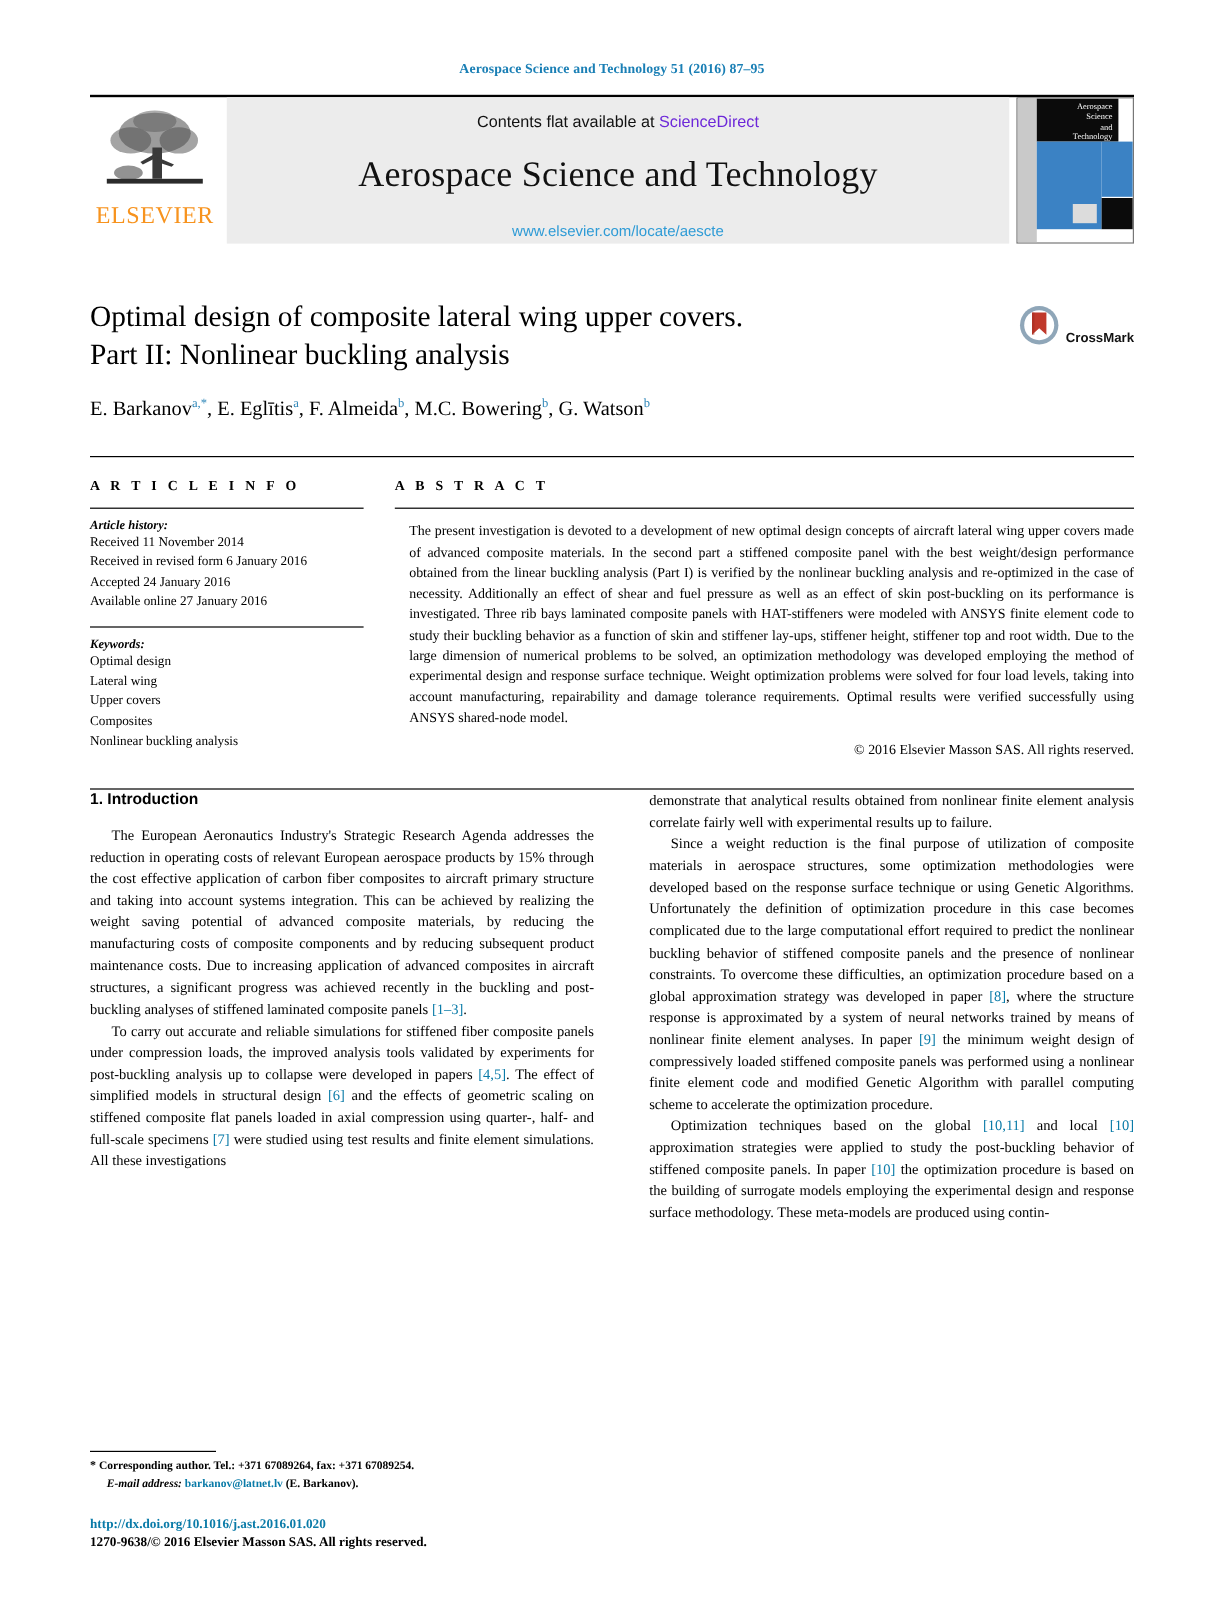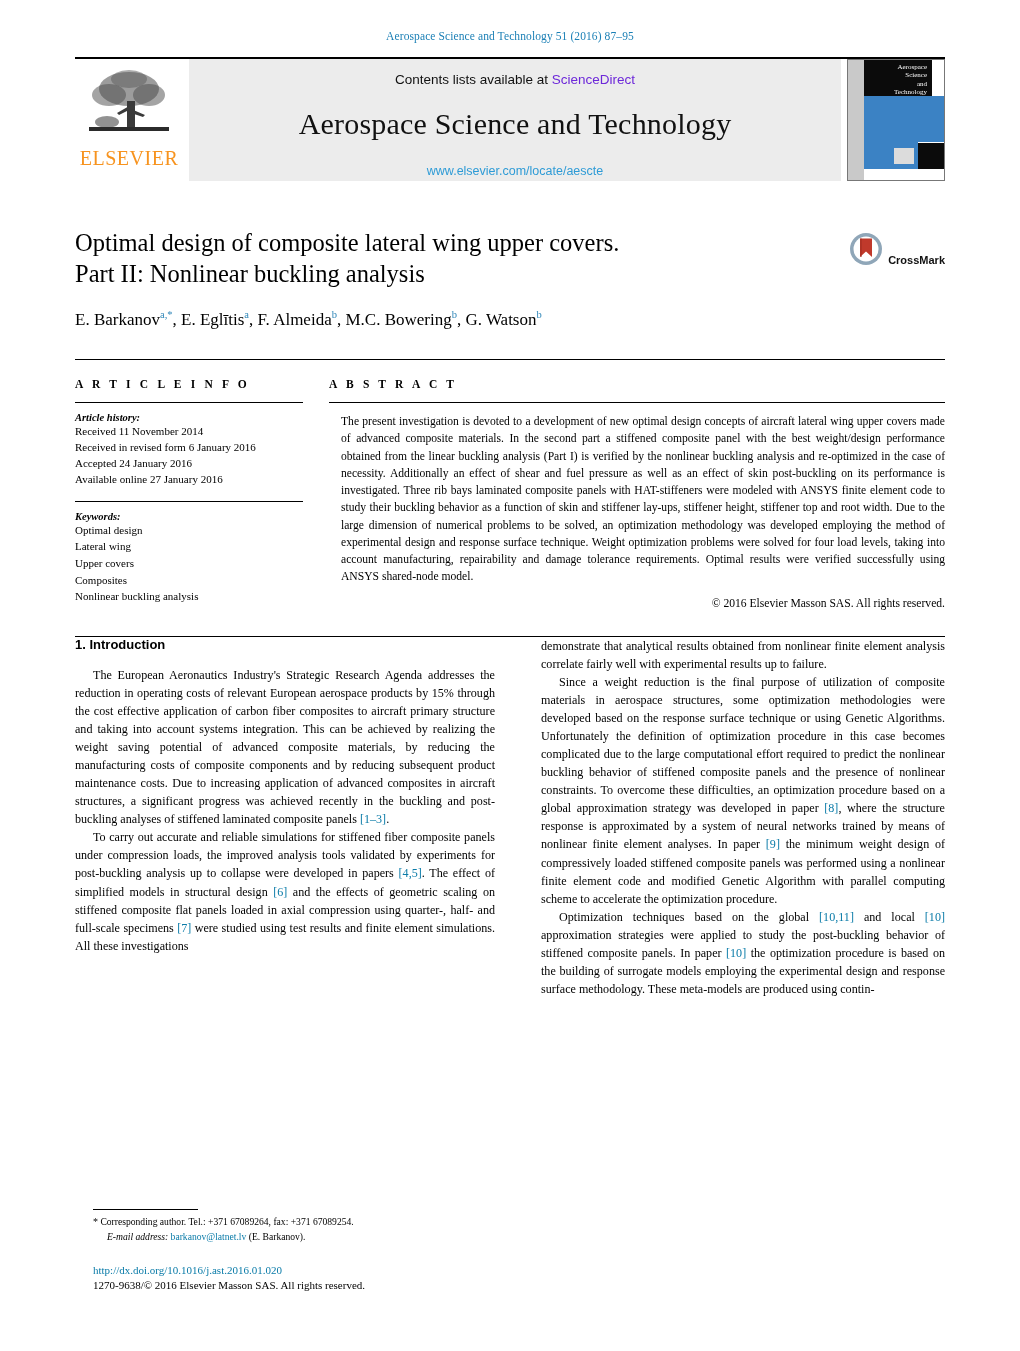--- a/index.html
+++ b/index.html
@@ -22,22 +22,22 @@
     box-sizing: border-box;
     padding: 0 75px;
   }
 
   
   .running-head {
     text-align: center;
     color: #1a7fb5;
     font-family: "Liberation Serif", serif;
     font-size: 11.5px;
-    font-weight: normal;
-    padding-top: 30px;
+    font-weight: bold;
+    padding-top: 52px;
     letter-spacing: 0.1px;
   }
 
   
   .masthead {
     margin-top: 15px;
     border-top: 2.5px solid #000;
     display: flex;
     align-items: stretch;
     height: 122px;
@@ -248,23 +248,24 @@
     line-height: 1.495;
     text-align: justify;
     text-indent: 18px;
   }
   p.para + p.para { margin-top: 0; }
   .cite { color: #0a7ba8; }
 
   
   .footnote-area {
     position: absolute;
-    left: 93px;
+    left: 75px;
     bottom: 58px;
     width: 420px;
+    font-weight: bold;
   }
   .footnote-rule {
     border-top: 1px solid #000;
     width: 105px;
     margin-bottom: 5px;
   }
   .fn-line {
     font-size: 9.6px;
     line-height: 1.48;
     padding-left: 14px;
@@ -302,21 +303,21 @@
           <path d="M48 44 L62 50 L60 52 L48 48 Z" fill="#3a3a3a"></path>
           <ellipse cx="24" cy="57" rx="12" ry="6" fill="#4a4a4a" opacity="0.6"></ellipse>
           <rect x="6" y="62" width="80" height="4" fill="#2b2b2b"></rect>
         </g>
       </svg>
       <span class="elsevier-word">ELSEVIER</span>
     </div>
 
     <div class="journal-band">
       <div class="contents-line">
-        <span>Contents lists available at</span>
+        <span>Contents flat available at</span>
         <span class="sd">ScienceDirect</span>
       </div>
       <div class="journal-title">Aerospace Science and Technology</div>
       <div class="journal-url">www.elsevier.com/locate/aescte</div>
     </div>
 
     <div class="cover-thumb">
       <div class="cover-spine"></div>
       <div class="cover-head">
         <div>Aerospace</div>

